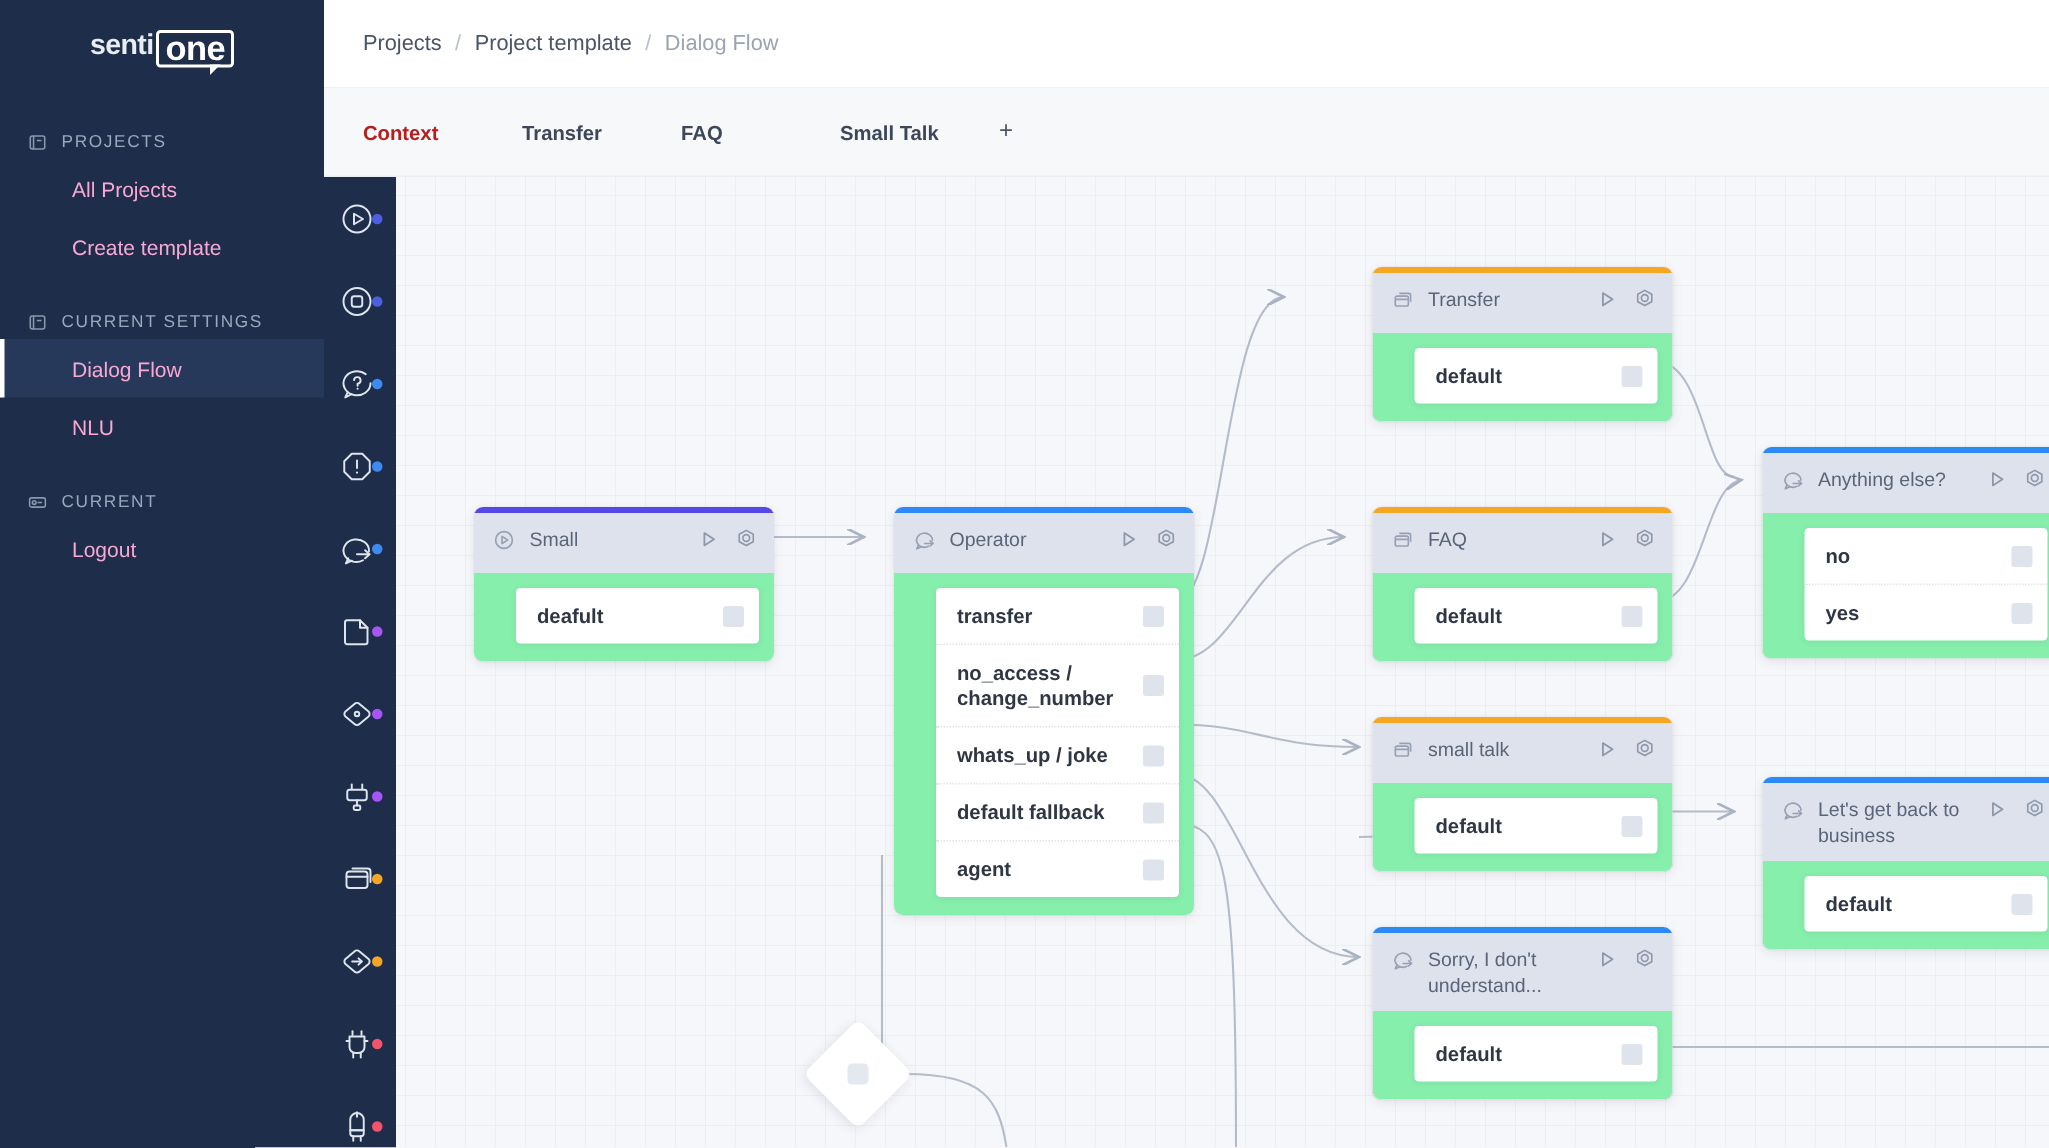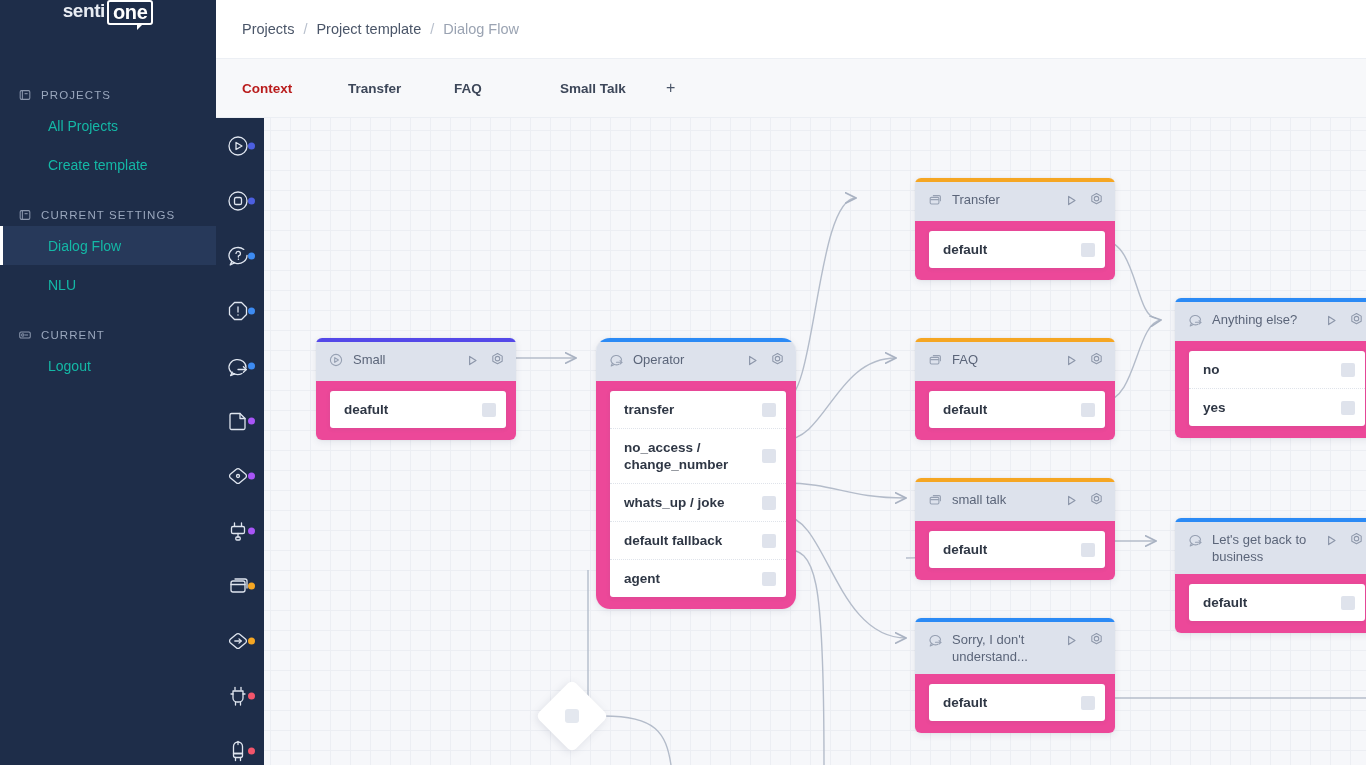--- a/index.html
+++ b/index.html
@@ -13,34 +13,34 @@
 
   
   .sidebar {
     width: 216px; height: 765px;
     background: #1e2d49;
     flex: 0 0 216px;
     position: relative;
     color: #fff;
   }
   .logo-wrap {
-    height: 64px; display: flex; align-items: flex-start; justify-content: center;
+    height: 64px; display: flex; align-items: center; justify-content: center;
   }
   .logo { display: flex; align-items: flex-start; }
   .logo-senti {
     font-size: 19px; font-weight: 700; color: #e8ecf3; letter-spacing: -0.4px;
     line-height: 22px;
   }
   .logo-one-box {
     position: relative;
     border: 2px solid #ffffff; border-radius: 3px;
     padding: 0px 4px 1px 4px; margin-left: 2px;
   }
   .logo-one {
-    font-size: 20px; font-weight: 700; color: #ffffff; letter-spacing: -0.4px;
+    font-size: 23px; font-weight: 700; color: #ffffff; letter-spacing: -0.4px;
     line-height: 20px; display: block;
   }
   .logo-tail {
     position: absolute; right: 7px; bottom: -7px;
     width: 0; height: 0;
     border-left: 7px solid #ffffff;
     border-bottom: 7px solid transparent;
   }
 
   .nav-section {
@@ -48,21 +48,21 @@
     padding: 0 0 0 18px; height: 22px; margin-top: 20px;
   }
   .nav-section-label {
     font-size: 11.5px; letter-spacing: 1.1px; color: #9aa7bd; font-weight: 400;
   }
   .sec-icon { width: 14px; height: 14px; display:block; }
 
   .nav-item {
     height: 39px; display: flex; align-items: center;
     padding-left: 48px;
-    font-size: 14px; color: #14b8a6; font-weight: 400;
+    font-size: 14px; color: #f9a8d4; font-weight: 400;
     position: relative; cursor: pointer;
   }
   .nav-item.active {
     background: #27395a;
     border-left: 3px solid #ffffff;
     padding-left: 45px;
   }
 
   
   .rail {
@@ -135,21 +135,21 @@
     display: flex; align-items: flex-start;
     padding: 9px 11px 9px 12px;
     min-height: 38px;
   }
   .node-head-icon { flex: 0 0 16px; margin-top: 1px; margin-right: 9px; }
   .node-title {
     flex: 1; font-size: 13px; color: #5a6border; color:#5b6579;
     line-height: 17px; padding-right: 6px;
   }
   .node-head-actions { display: flex; align-items: center; gap: 11px; margin-top: 1px; }
-  .node-body { padding: 10px 10px 12px 14px; background: #ec4899; }
+  .node-body { padding: 10px 10px 12px 28px; background: #86efac; }
   .node-rows {
     background: #ffffff; border-radius: 3px;
     box-shadow: 0 1px 4px rgba(70,80,100,0.10);
     overflow: hidden;
   }
   .node-row {
     display: flex; align-items: center;
     padding: 10px 10px 10px 14px;
     position: relative;
     min-height: 34px;
@@ -308,21 +308,21 @@
             </div>
             <div class="node-body">
               <div class="node-rows">
                 <div class="node-row">
                   <span class="row-label">deafult</span>
                   <span class="row-port"></span>
                 </div>
               </div>
             </div>
           </div>
-          <div class="node" style="left: 380px; top: 220px; width: 200px; border-radius: 14px;">
+          <div class="node" style="left: 380px; top: 220px; width: 200px;">
             <div class="node-accent" style="background:#2b8af5"></div>
             <div class="node-head">
               <span class="node-head-icon"><svg width="16" height="16" viewBox="0 0 16 16" fill="none" stroke="#97a1b3" stroke-width="1.1" stroke-linecap="round" stroke-linejoin="round">
                   <path d="M13.6 8.2 a5.3 4.7 0 1 0 -2.6 4"></path>
                   <path d="M4.2 11.6 L3.2 13.9 L5.9 12.7"></path>
                   <path d="M8.4 10.3 L13.8 10.3"></path>
                   <path d="M12.1 8.6 L14 10.3 L12.1 12"></path>
                 </svg></span>
               <span class="node-title">Operator</span>
               <span class="node-head-actions">

